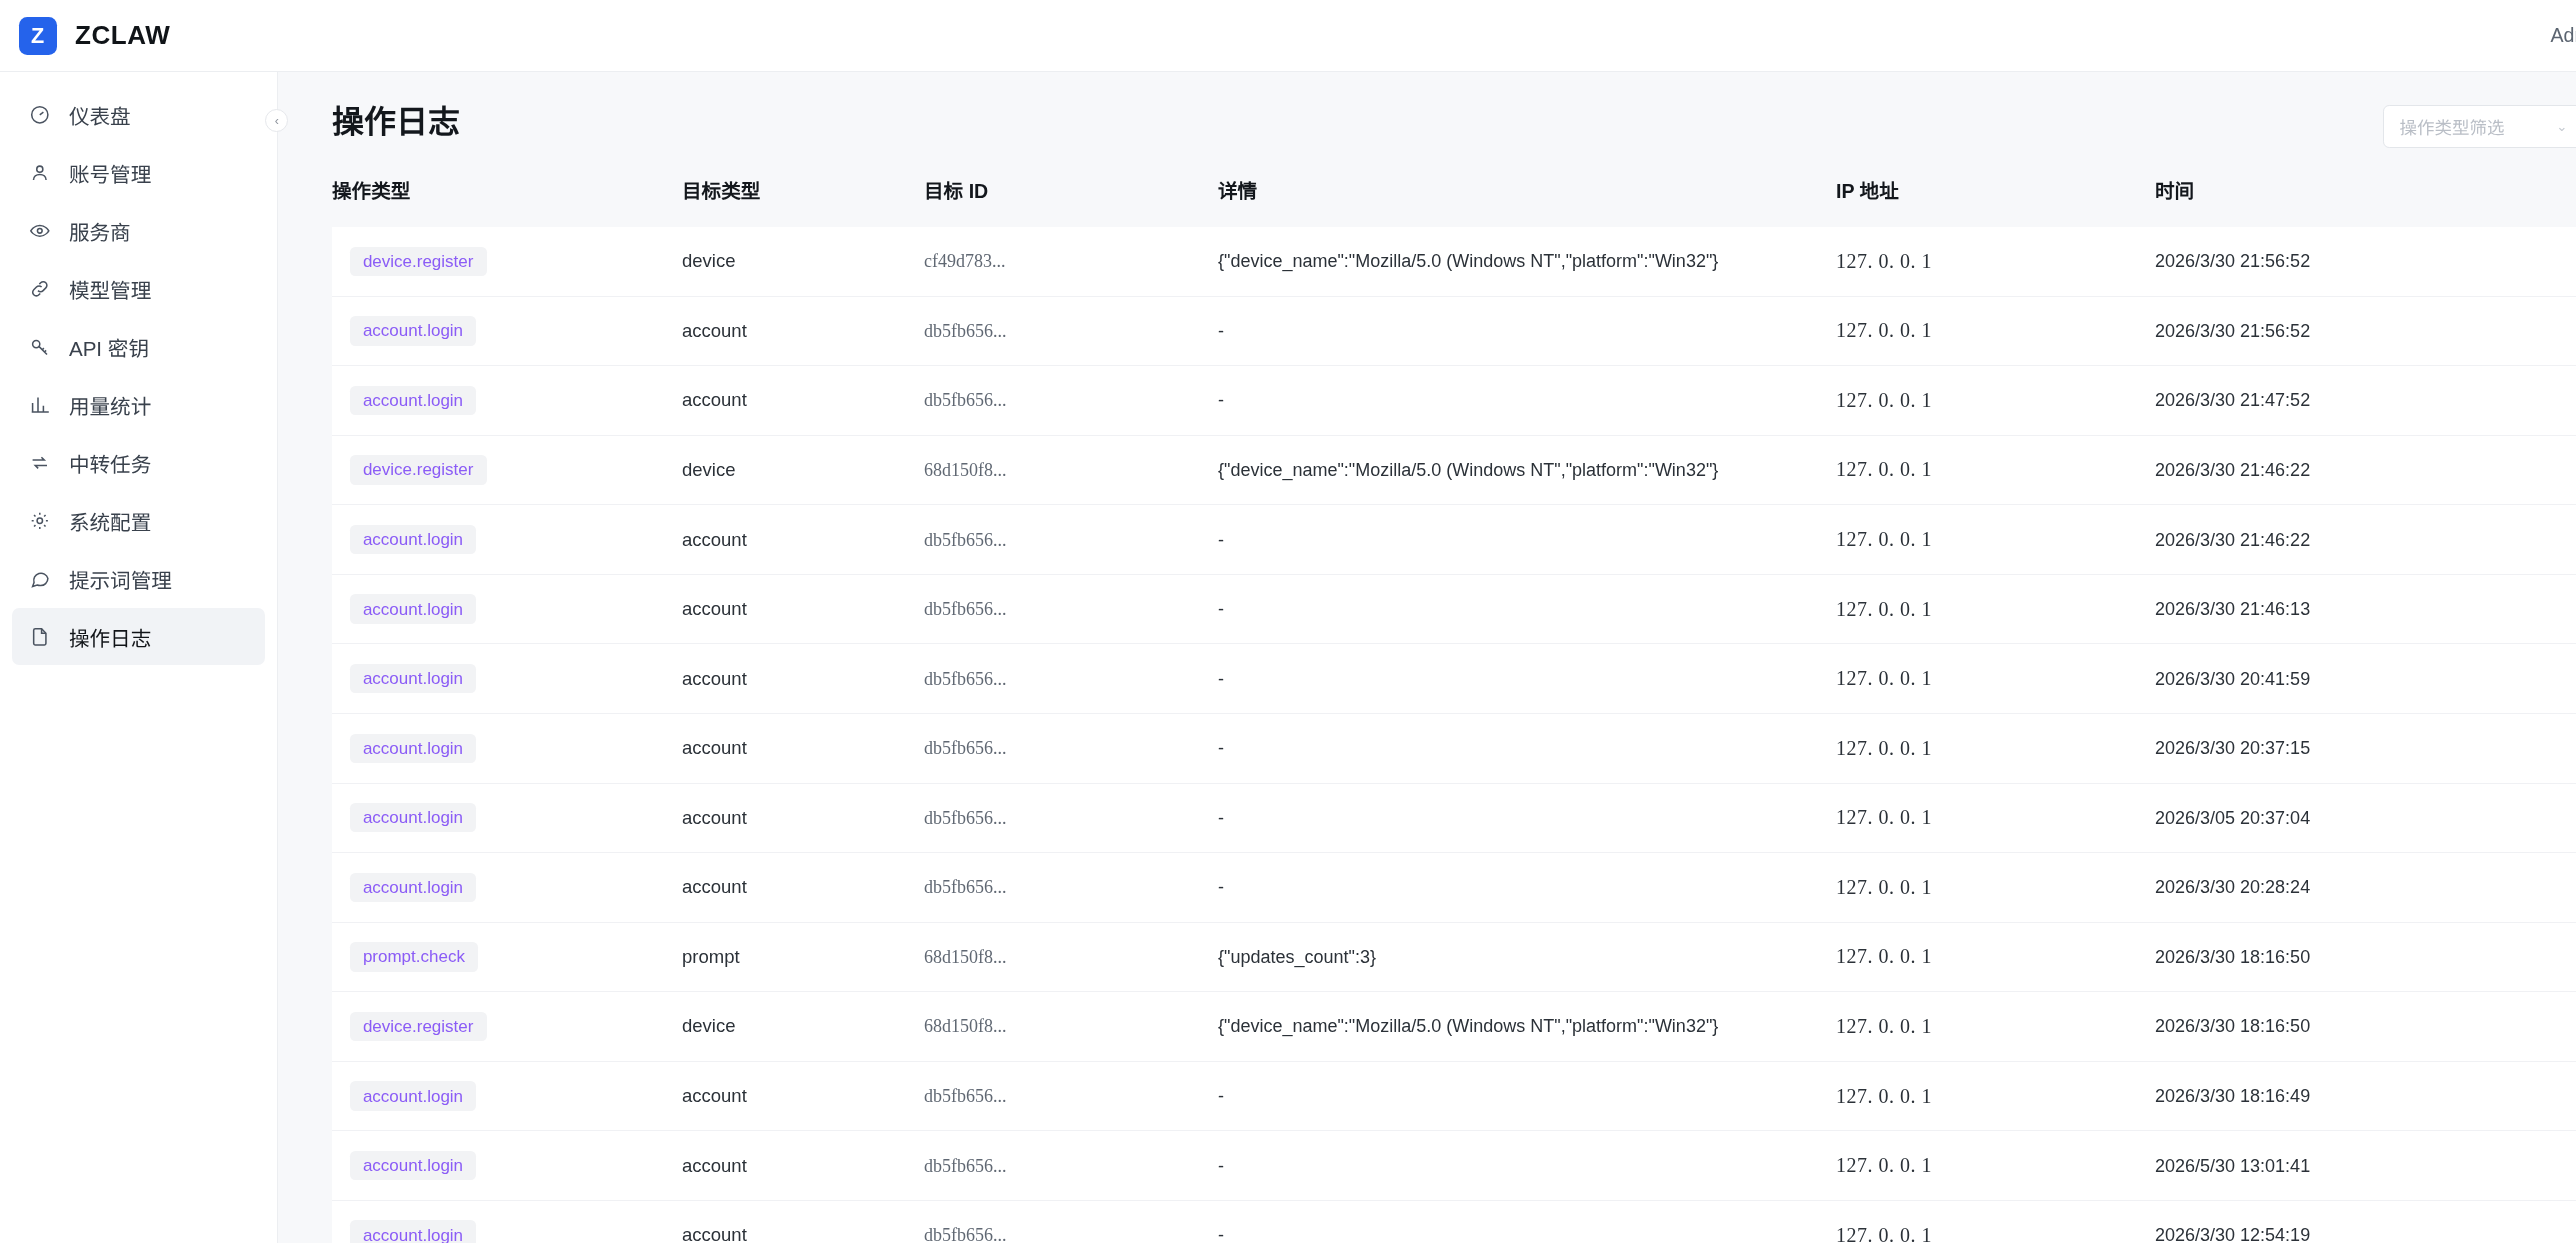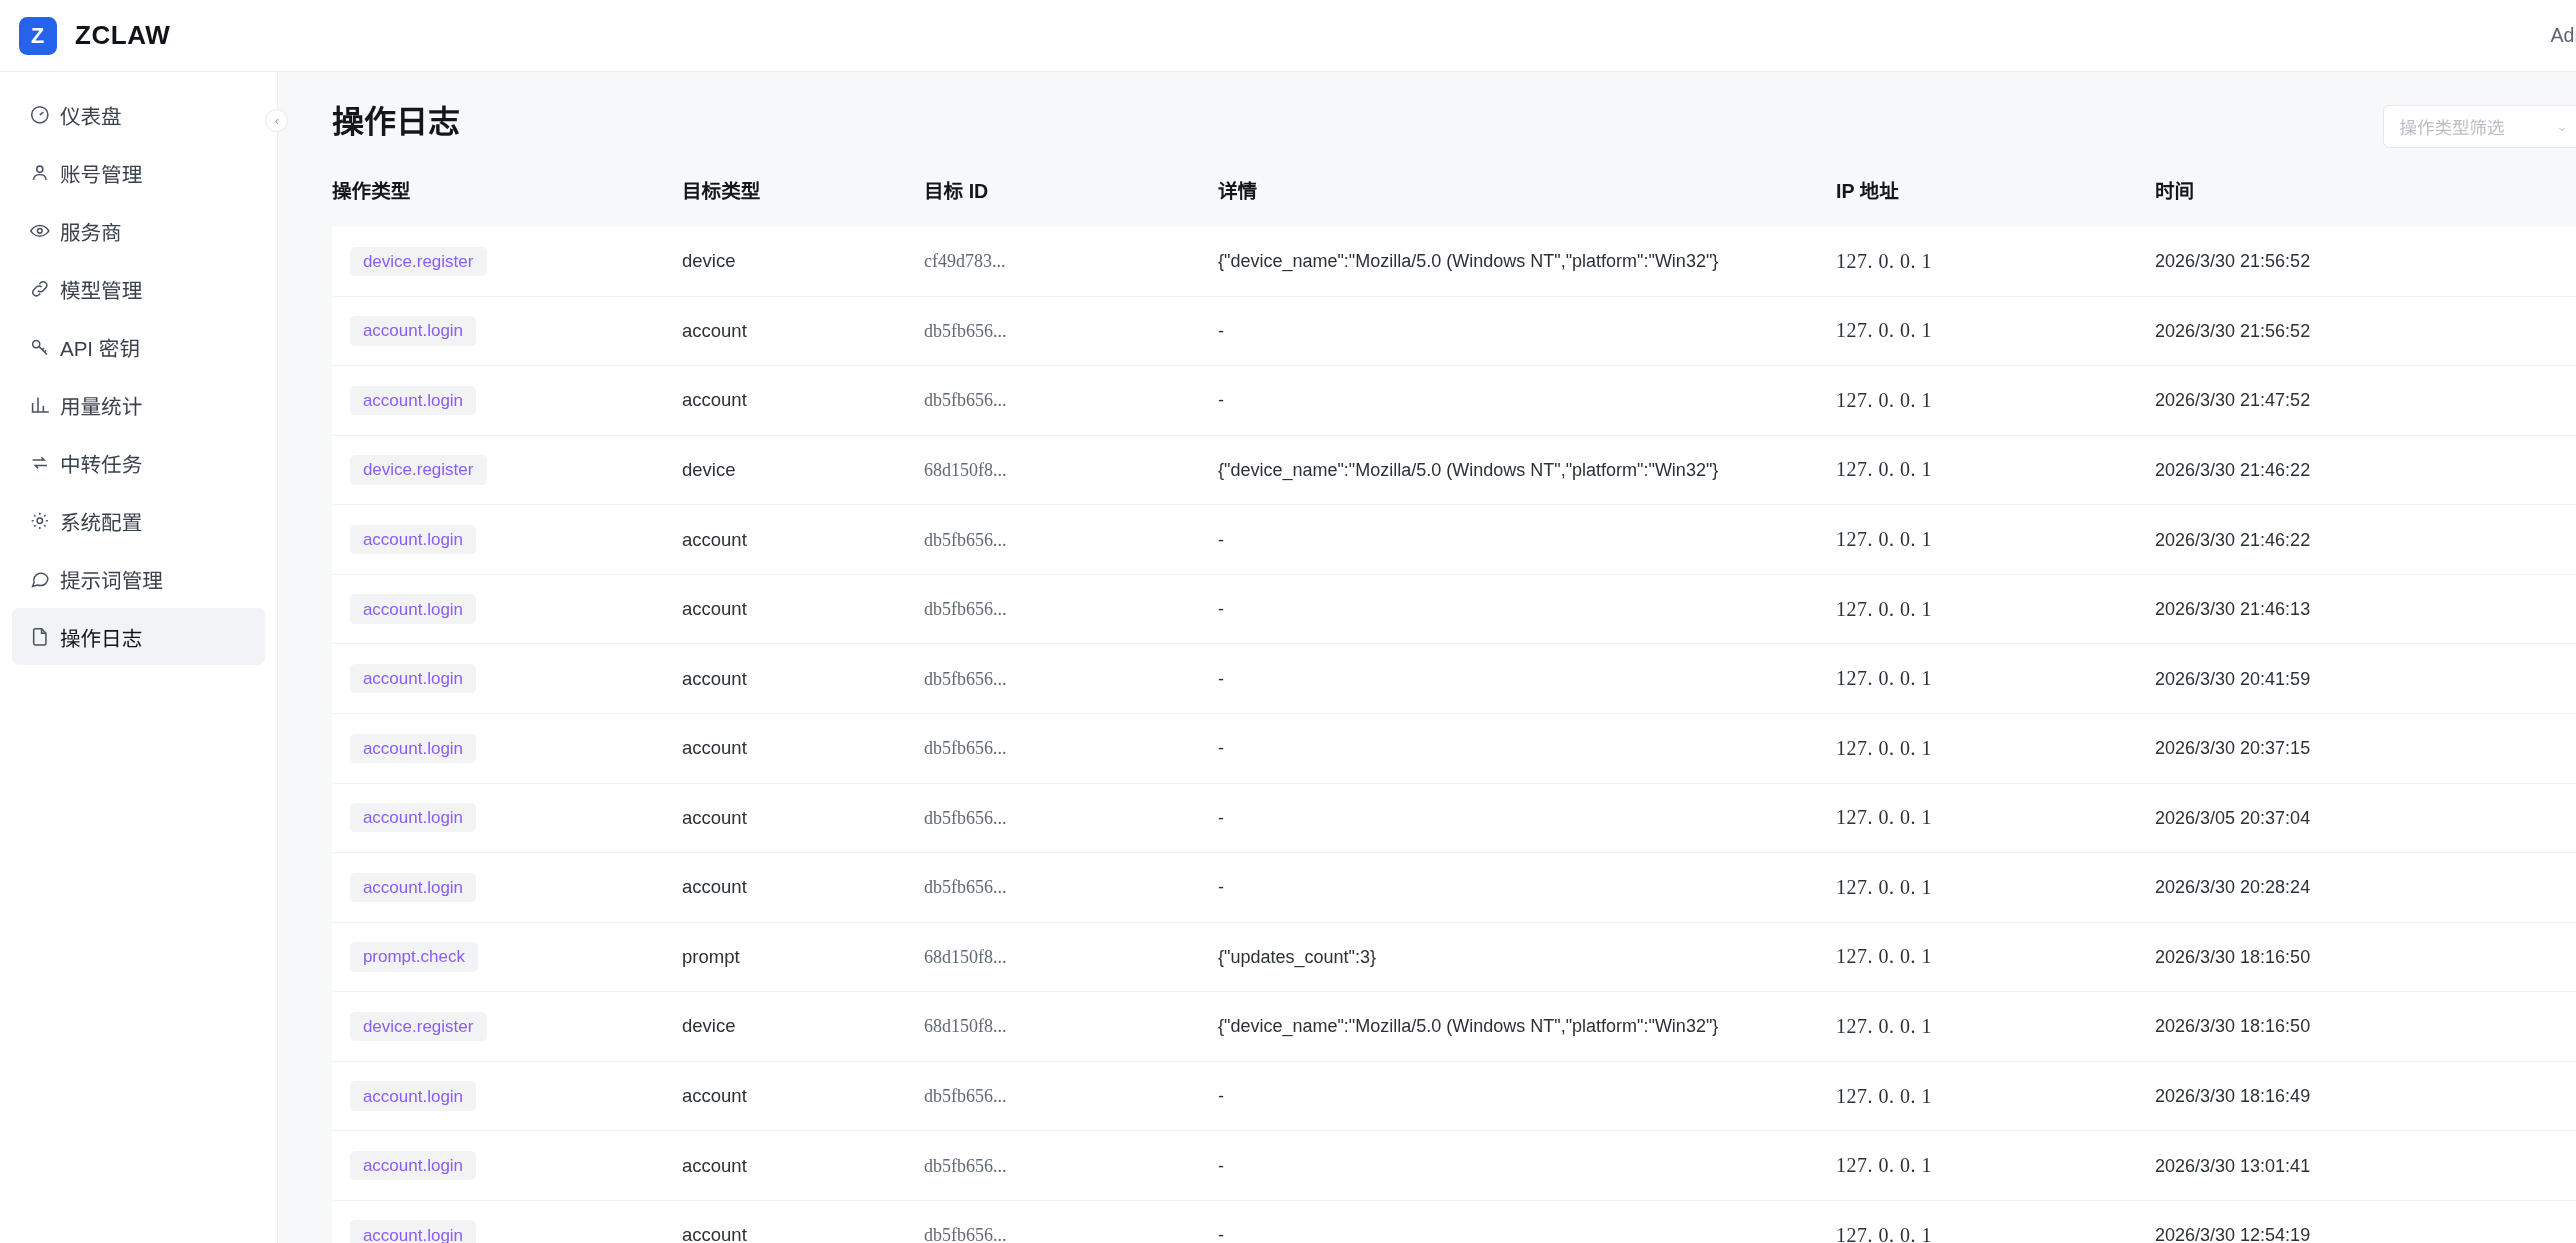--- a/index.html
+++ b/index.html
@@ -70,21 +70,21 @@
     flex: 0 0 278px;
     background: #ffffff;
     border-right: 1.5px solid #eceef1;
     padding: 14.4px 12.4px 0 12.4px;
     position: relative;
   }
   .nav-item {
     height: 57px;
     display: flex;
     align-items: center;
-    gap: 8px;
+    gap: 17px;
     padding: 0 15.5px;
     border-radius: 7.2px;
     font-size: 20.6px;
     color: #39414c;
     cursor: pointer;
     margin-bottom: 1px;
   }
   .nav-item .ico {
     width: 24px; height: 24px;
     flex: 0 0 24px;
@@ -470,21 +470,21 @@
               <td class="col-detail"><span class="detail-text">-</span></td>
               <td class="col-ip"><span class="ip-text">127. 0. 0. 1</span></td>
               <td class="col-time"><span class="time-text">2026/3/30 18:16:49</span></td>
             </tr>
             <tr>
               <td class="col-type"><span class="tag">account.login</span></td>
               <td class="col-target">account</td>
               <td class="col-id"><span class="mono-dim">db5fb656...</span></td>
               <td class="col-detail"><span class="detail-text">-</span></td>
               <td class="col-ip"><span class="ip-text">127. 0. 0. 1</span></td>
-              <td class="col-time"><span class="time-text">2026/3/30 13:01:41</span></td>
+              <td class="col-time"><span class="time-text">2026/5/30 13:01:41</span></td>
             </tr>
             <tr>
               <td class="col-type"><span class="tag">account.login</span></td>
               <td class="col-target">account</td>
               <td class="col-id"><span class="mono-dim">db5fb656...</span></td>
               <td class="col-detail"><span class="detail-text">-</span></td>
               <td class="col-ip"><span class="ip-text">127. 0. 0. 1</span></td>
               <td class="col-time"><span class="time-text">2026/3/30 12:54:19</span></td>
             </tr>
 

